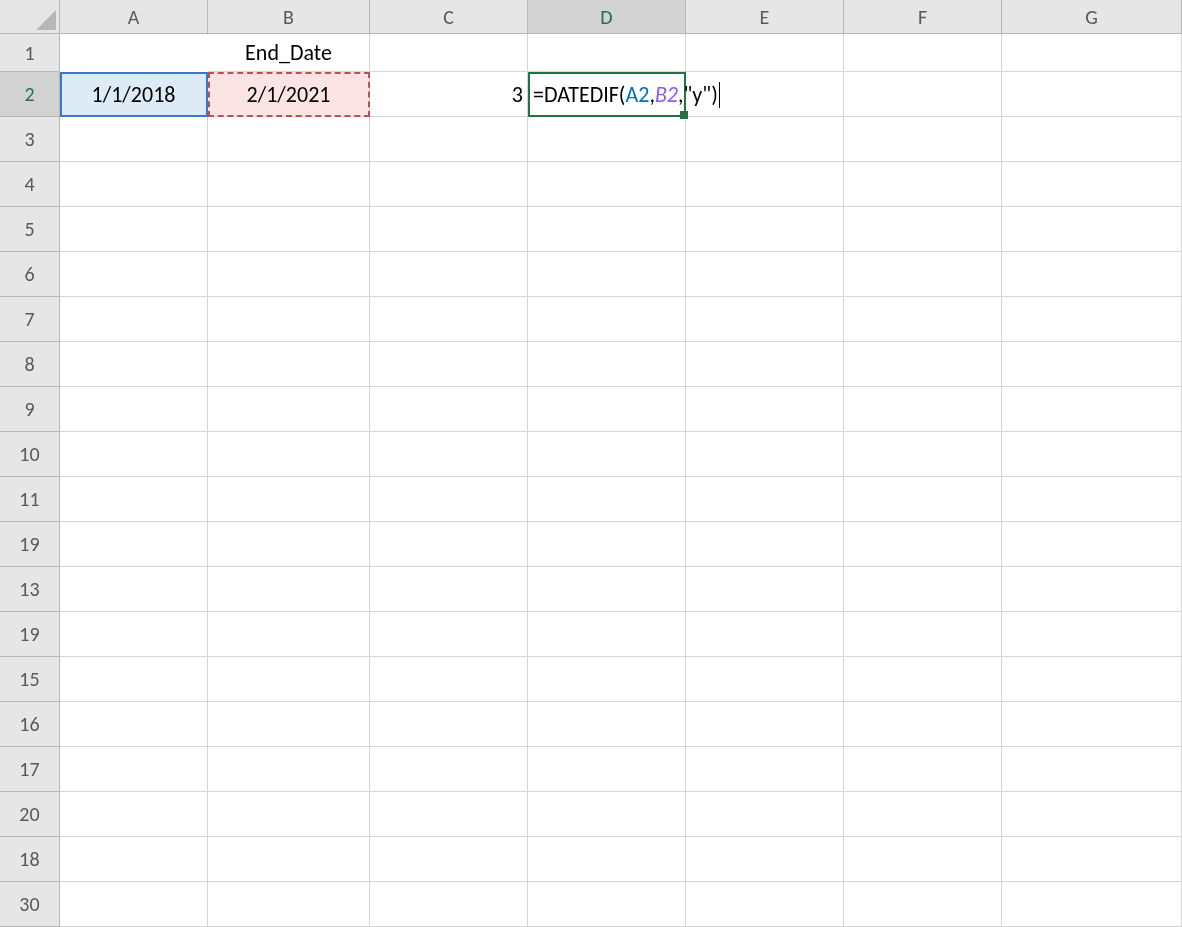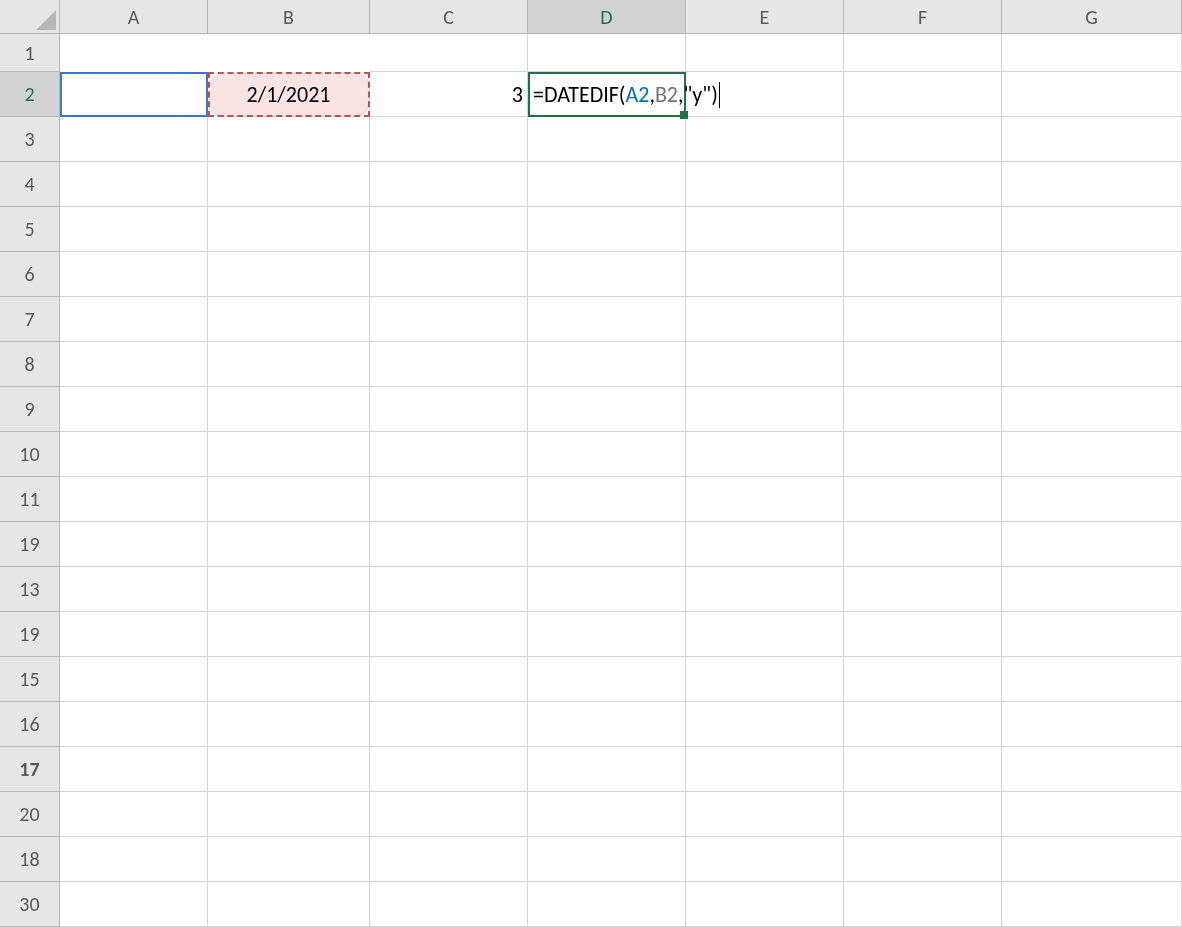--- a/index.html
+++ b/index.html
@@ -77,21 +77,21 @@
     color:#000;
     padding:0 4px;
     display:flex;align-items:center;
     background:#fff;
     white-space:nowrap;
   }
   .cell.center{justify-content:center;}
   .cell.right{justify-content:flex-end;}
   
   .fill-blue{background:#ddebf7;}
-  .fill-red{background:#fce4e4;border-radius:16px;}
+  .fill-red{background:#fce4e4;}
   
   .ref-box{
     position:absolute;
     box-sizing:border-box;
     pointer-events:none;
   }
   .ref-box.blue{border:2px solid #3a78c9;}
   .ref-box.red{border:2px solid #c0504d; border-style:dashed;}
   
   .active-cell-border{
@@ -108,21 +108,21 @@
   .formula-text{
     position:absolute;
     font-size:22px;
     color:#000;
     display:flex;align-items:center;
     background:transparent;
     padding-left:2px;
     white-space:nowrap;
   }
   .tok-blue{color:#0070c0;}
-  .tok-red{color:#737373;}
+  .tok-red{color:#8b5cf6;font-style:italic;}
   .caret{
     display:inline-block;width:1px;height:26px;background:#000;
     vertical-align:middle;margin-left:1px;
     animation:blink 1s step-end infinite;
   }
   @keyframes blink{50%{opacity:0;}}
 </style>
 </head>
 <body>
 
@@ -154,32 +154,34 @@
       <div class="row-h" style="height: 45px;">7</div>
       <div class="row-h" style="height: 45px;">8</div>
       <div class="row-h" style="height: 45px;">9</div>
       <div class="row-h" style="height: 45px;">10</div>
       <div class="row-h" style="height: 45px;">11</div>
       <div class="row-h" style="height: 45px;">19</div>
       <div class="row-h" style="height: 45px;">13</div>
       <div class="row-h" style="height: 45px;">19</div>
       <div class="row-h" style="height: 45px;">15</div>
       <div class="row-h" style="height: 45px;">16</div>
-      <div class="row-h" style="height: 45px; font-weight: bold;">17</div>
+      <div class="row-h" style="height: 45px;">17</div>
       <div class="row-h" style="height: 45px;">20</div>
       <div class="row-h" style="height: 45px;">18</div>
       <div class="row-h" style="height: 45px;">30</div>
     </div>
 
   <div class="grid" id="grid">
+      <div class="cell center" style="left: 148px; top: 0px; width: 162px; height: 38px;">End_Date</div>
       <div class="cell" style="left: 310px; top: 0px; width: 158px; height: 38px;"></div>
       <div class="cell" style="left: 468px; top: 0px; width: 158px; height: 38px;"></div>
       <div class="cell" style="left: 626px; top: 0px; width: 158px; height: 38px;"></div>
       <div class="cell" style="left: 784px; top: 0px; width: 158px; height: 38px;"></div>
       <div class="cell" style="left: 942px; top: 0px; width: 180px; height: 38px;"></div>
+      <div class="cell center fill-blue" style="left: 0px; top: 38px; width: 148px; height: 45px;">1/1/2018</div>
       <div class="cell center fill-red" style="left: 148px; top: 38px; width: 162px; height: 45px;">2/1/2021</div>
       <div class="cell right" style="left: 310px; top: 38px; width: 158px; height: 45px;">3</div>
       <div class="cell" style="left: 468px; top: 38px; width: 158px; height: 45px;"></div>
       <div class="cell" style="left: 626px; top: 38px; width: 158px; height: 45px;"></div>
       <div class="cell" style="left: 784px; top: 38px; width: 158px; height: 45px;"></div>
       <div class="cell" style="left: 942px; top: 38px; width: 180px; height: 45px;"></div>
       <div class="cell" style="left: 0px; top: 83px; width: 148px; height: 45px;"></div>
       <div class="cell" style="left: 148px; top: 83px; width: 162px; height: 45px;"></div>
       <div class="cell" style="left: 310px; top: 83px; width: 158px; height: 45px;"></div>
       <div class="cell" style="left: 468px; top: 83px; width: 158px; height: 45px;"></div>

